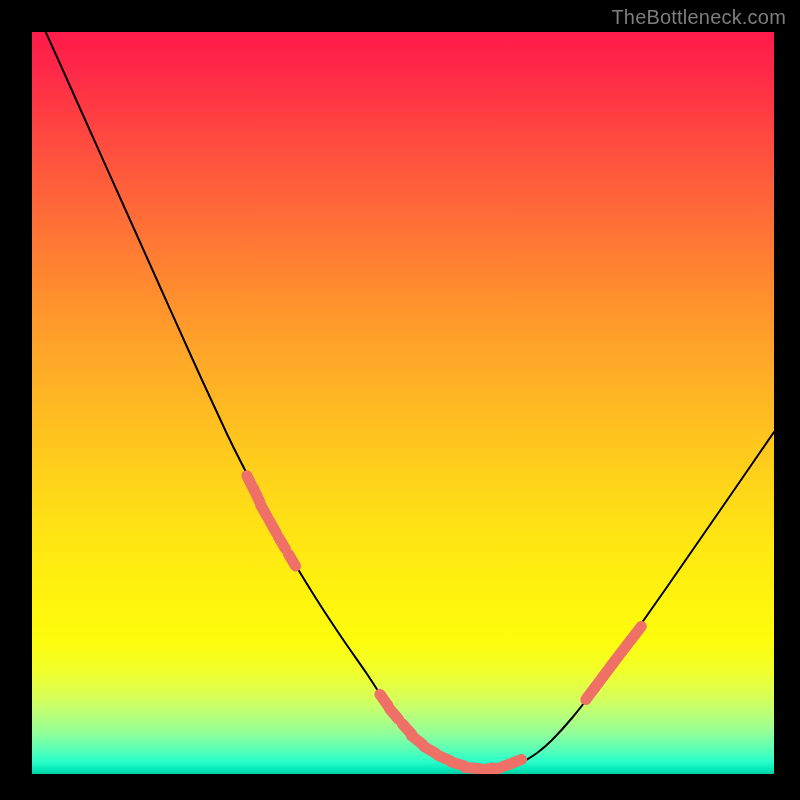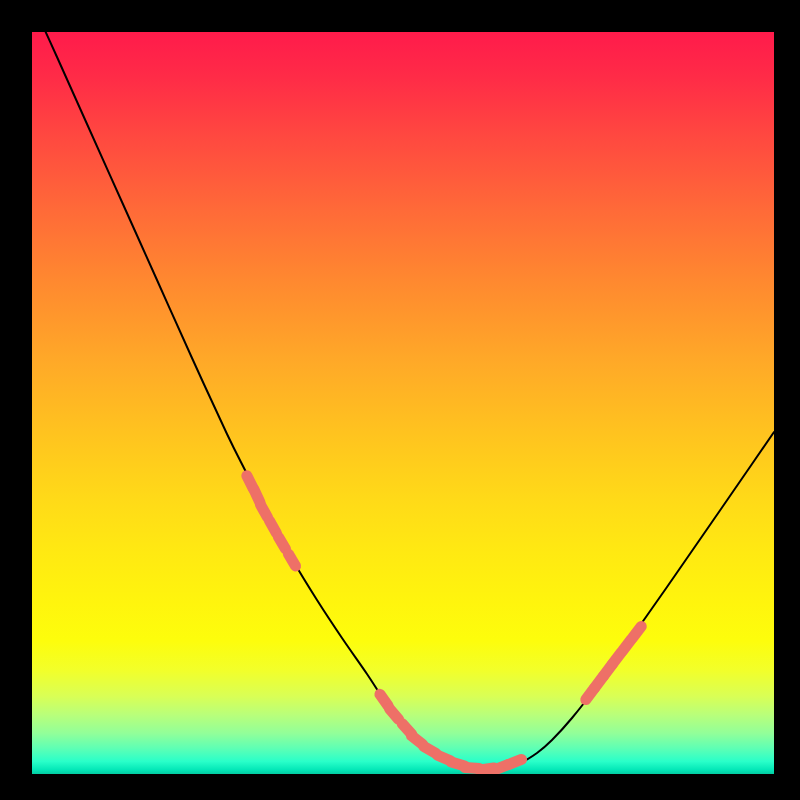--- a/index.html
+++ b/index.html
@@ -102,13 +102,14 @@
           <line x1="476.4665807565786" y1="732.5128535551621" x2="489.5334192434214" y2="727.4871464448379" stroke="#ee7067" stroke-width="11" stroke-linecap="round"></line>
           <line x1="553.8" y1="667.6" x2="562.2" y2="656.4" stroke="#ee7067" stroke-width="11" stroke-linecap="round"></line>
           <line x1="562.8" y1="655.6" x2="571.2" y2="644.4" stroke="#ee7067" stroke-width="11" stroke-linecap="round"></line>
           <line x1="571.8" y1="643.6" x2="580.2" y2="632.4" stroke="#ee7067" stroke-width="11" stroke-linecap="round"></line>
           <line x1="580.7320246740521" y1="631.5483679237323" x2="589.2679753259479" y2="620.4516320762677" stroke="#ee7067" stroke-width="11" stroke-linecap="round"></line>
           <line x1="590.7320246740521" y1="618.5483679237323" x2="599.2679753259479" y2="607.4516320762677" stroke="#ee7067" stroke-width="11" stroke-linecap="round"></line>
           <line x1="600.7320246740521" y1="605.5483679237323" x2="609.2679753259479" y2="594.4516320762677" stroke="#ee7067" stroke-width="11" stroke-linecap="round"></line>
         </g>
     </svg>
   </div>
+  <div class="watermark">TheBottleneck.com</div>
 </div>
 
 </body></html>

